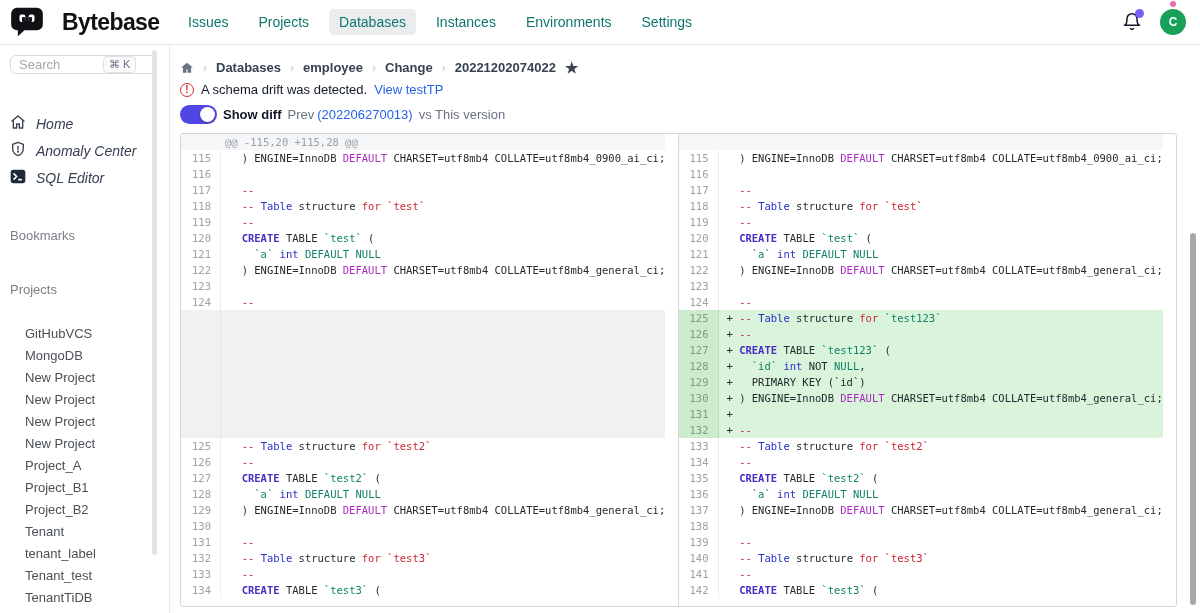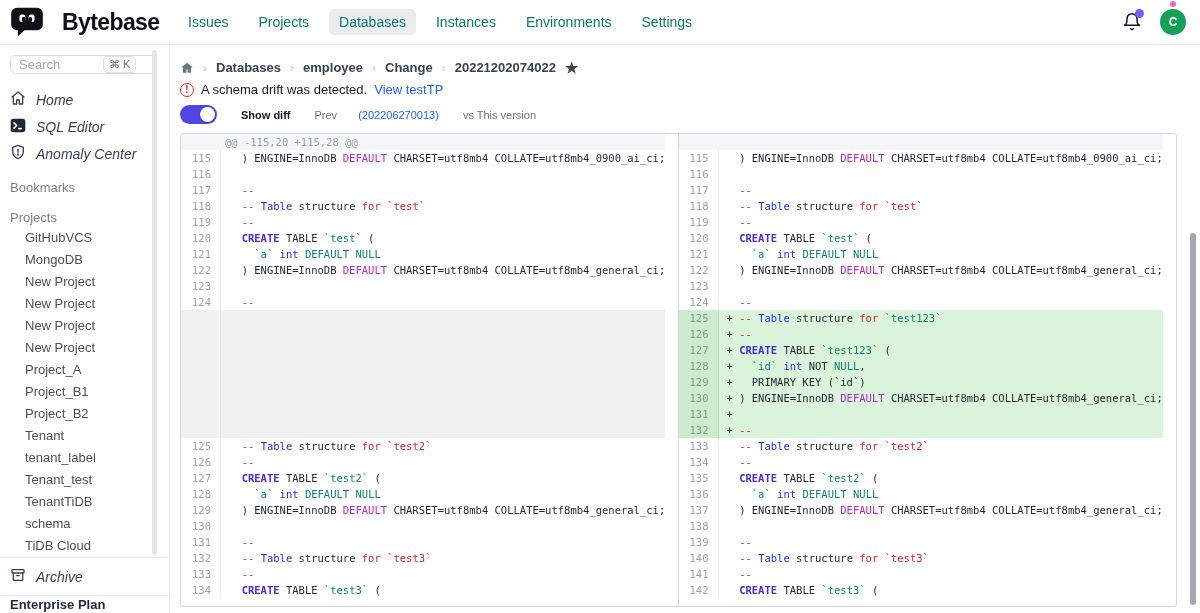--- a/index.html
+++ b/index.html
@@ -19,21 +19,21 @@
   .avatar-wrap { position:relative; }
   .avatar { width:26px; height:26px; border-radius:50%; color:#fff; font-size:12px; font-weight:700;
             display:flex; align-items:center; justify-content:center; cursor:pointer; }
   .avatar-pink-dot { position:absolute; top:-8px; left:10px; width:6px; height:6px; border-radius:50%; background:#ee6bb4; }
 
   
   .shell { display:flex; height:568px; }
 
   
   .sidebar { width:170px; flex:none; border-right:1px solid #e7e9eb; display:flex; flex-direction:column;
-             position:relative; overflow:hidden; }
+             position:relative; overflow:hidden;gap:24px; }
   .search-box { margin:10px 12px 0 10px; height:24px; border:1px solid #d8dadc; border-radius:6px;
                 display:flex; align-items:center; padding:0 4px 0 8px; gap:4px; }
   .search-box input { border:none; outline:none; width:80px; font-size:13px; color:#374151;
                       font-family:"Liberation Sans", sans-serif; }
   .search-box input::placeholder { color:#a3a9b0; }
   .kbd-chip { font-size:11px; color:#6b7280; border:1px solid #e0e2e5; background:#fafafa; border-radius:4px;
               padding:1px 5px; white-space:nowrap; }
   .side-nav { margin-top:12px; }
   .side-item { display:flex; align-items:center; gap:10px; padding:5px 10px; font-size:14px; color:#374151;
                cursor:pointer; height:27px;font-style:italic; }
@@ -50,21 +50,21 @@
   .main { flex:1; padding:15px 23px 0 10px; position:relative; overflow:hidden; }
   .breadcrumb { display:flex; align-items:center; gap:9px; font-size:13px; font-weight:600; color:#374151; }
   .crumb { cursor:pointer; }
   .crumb-sep { color:#c3c8cd; font-weight:400; font-size:12px; }
   .crumb-star { font-size:15px; color:#3f4650; cursor:pointer; line-height:1; }
   .alert-row { display:flex; align-items:center; gap:7px; margin-top:7px; font-size:13px; }
   .alert-icon { width:14px; height:14px; border:1.5px solid #dc2626; border-radius:50%; color:#dc2626;
                 font-size:10px; font-weight:700; display:flex; align-items:center; justify-content:center; flex:none; }
   .alert-text { color:#111827; font-weight:500; }
   .link { color:#2563eb; cursor:pointer; }
-  .toolbar-row { display:flex; align-items:center; gap:24px; margin-top:8px; font-size:11px; }
+  .toolbar-row { display:flex; align-items:center; gap:6px; margin-top:8px; font-size:13px; }
   .toggle { width:37px; height:19px; border-radius:10px; position:relative; cursor:pointer; flex:none; }
   .toggle .knob { position:absolute; top:2px; right:2px; width:15px; height:15px; border-radius:50%; background:#fff;
                   box-shadow:0 1px 2px rgba(0,0,0,.25); }
   .toggle-label { font-weight:700; color:#111827; }
   .muted { color:#6b7280; }
 
   
   .diff-wrap { margin-top:9px; border:1px solid #d3d7db; border-radius:3px; display:flex; height:474px;
                overflow:hidden; background:#fff; }
   .pane { width:50%; display:flex; flex-direction:row; }
@@ -145,37 +145,37 @@
         <span>
           <svg width="16" height="16" viewBox="0 0 24 24" fill="none" stroke="#374151" stroke-width="2" stroke-linecap="round" stroke-linejoin="round">
             <path d="M3 10.5 12 3l9 7.5"></path>
               <path d="M5 9.5V21h5v-6h4v6h5V9.5"></path>
           </svg>
         </span>
         <span>Home</span>
       </div>
       <div class="side-item">
         <span>
+          <svg width="16" height="16" viewBox="0 0 24 24" fill="none" stroke="#374151" stroke-width="2" stroke-linecap="round" stroke-linejoin="round">
+            <path d="M12 2 4 5v6c0 5 3.4 9.4 8 11 4.6-1.6 8-6 8-11V5l-8-3z"></path>
+            <line x1="12" y1="8" x2="12" y2="12.5"></line>
+              <circle cx="12" cy="16" r="0.6" fill="#374151"></circle>
+          </svg>
+        </span>
+        <span>Anomaly Center</span>
+      </div>
+      <div class="side-item">
+        <span>
           <svg width="16" height="15" viewBox="0 0 24 22">
             <rect x="1" y="1" width="22" height="20" rx="4" fill="#1f2937"></rect>
             <path d="M6 7l4 4-4 4" stroke="#fff" stroke-width="2.4" fill="none" stroke-linecap="round" stroke-linejoin="round"></path>
             <rect x="12" y="14.5" width="6" height="2.4" rx="1.2" fill="#fff"></rect>
           </svg>
         </span>
         <span>SQL Editor</span>
-      </div>
-      <div class="side-item">
-        <span>
-          <svg width="16" height="16" viewBox="0 0 24 24" fill="none" stroke="#374151" stroke-width="2" stroke-linecap="round" stroke-linejoin="round">
-            <path d="M12 2 4 5v6c0 5 3.4 9.4 8 11 4.6-1.6 8-6 8-11V5l-8-3z"></path>
-            <line x1="12" y1="8" x2="12" y2="12.5"></line>
-              <circle cx="12" cy="16" r="0.6" fill="#374151"></circle>
-          </svg>
-        </span>
-        <span>Anomaly Center</span>
       </div>
     </div>
 
     <div class="section-label">Bookmarks</div>
     <div class="section-label">Projects</div>
     <div>
         <div class="proj-item">GitHubVCS</div>
         <div class="proj-item">MongoDB</div>
         <div class="proj-item">New Project</div>
         <div class="proj-item">New Project</div>

